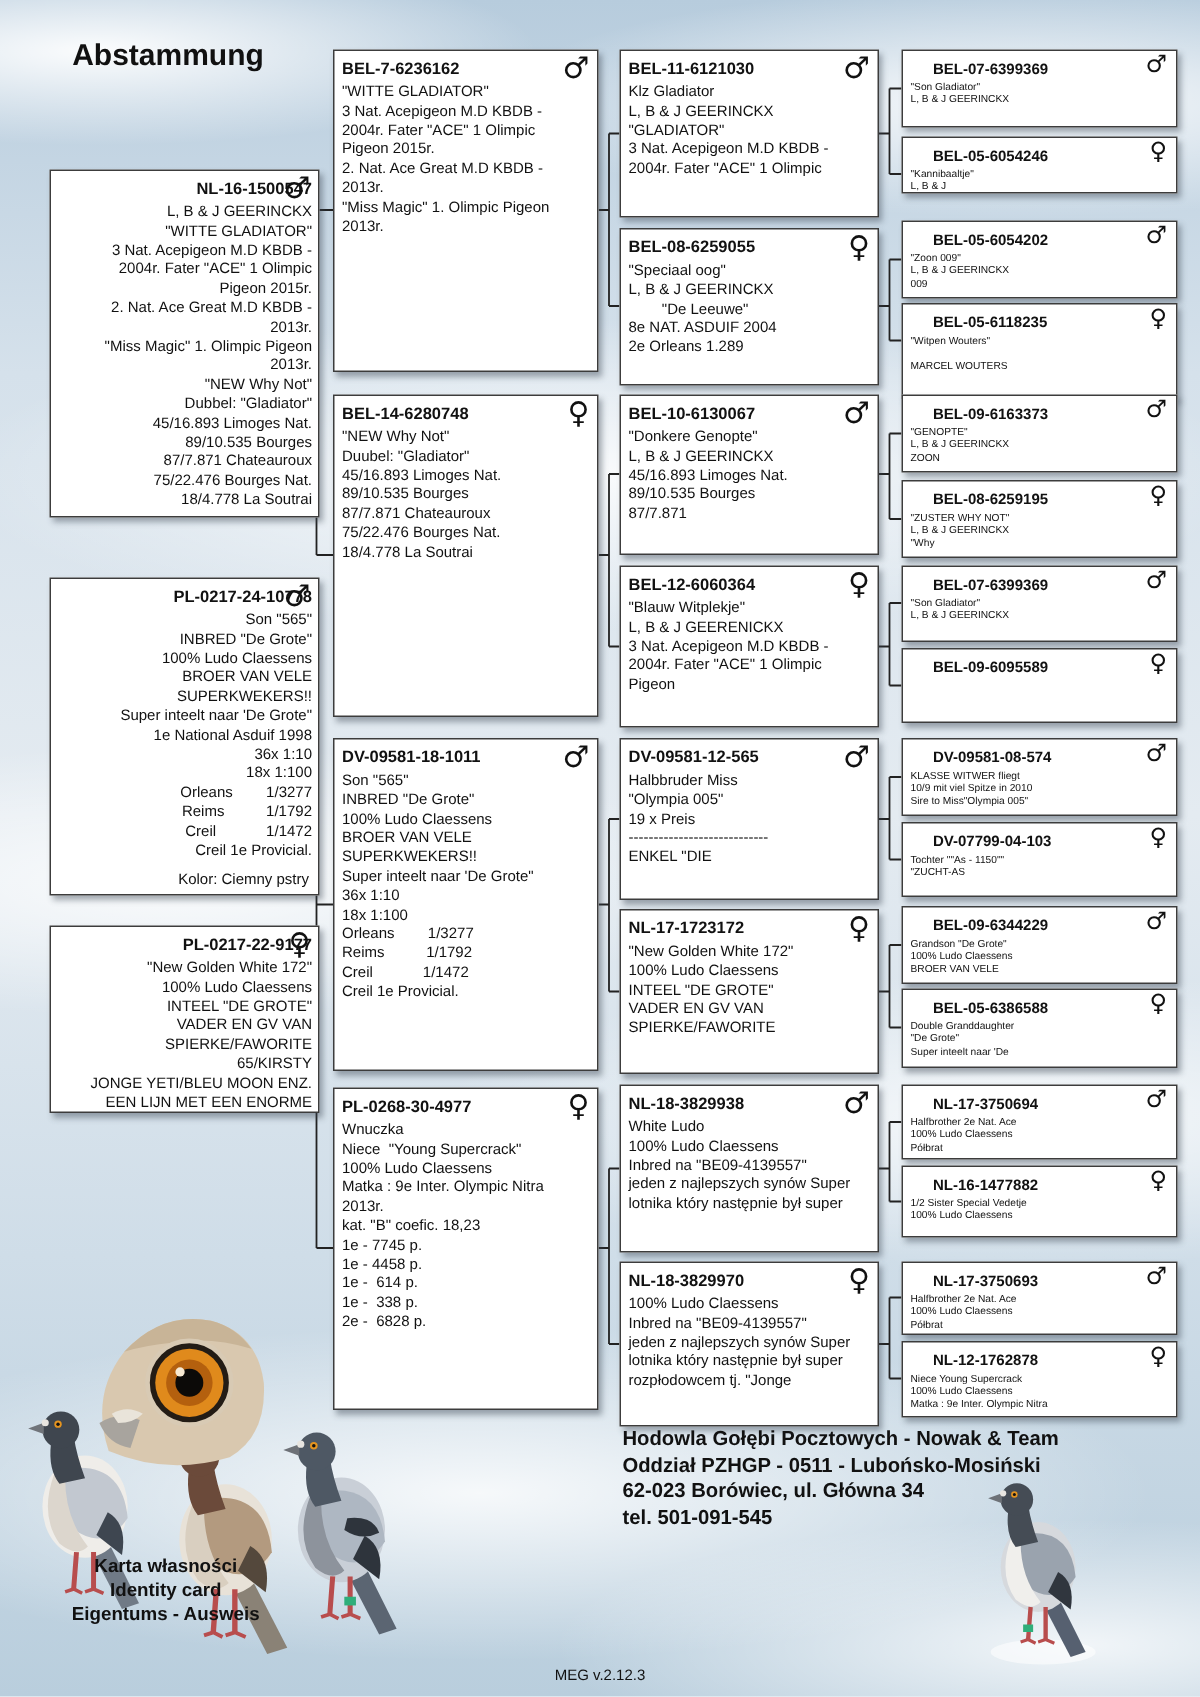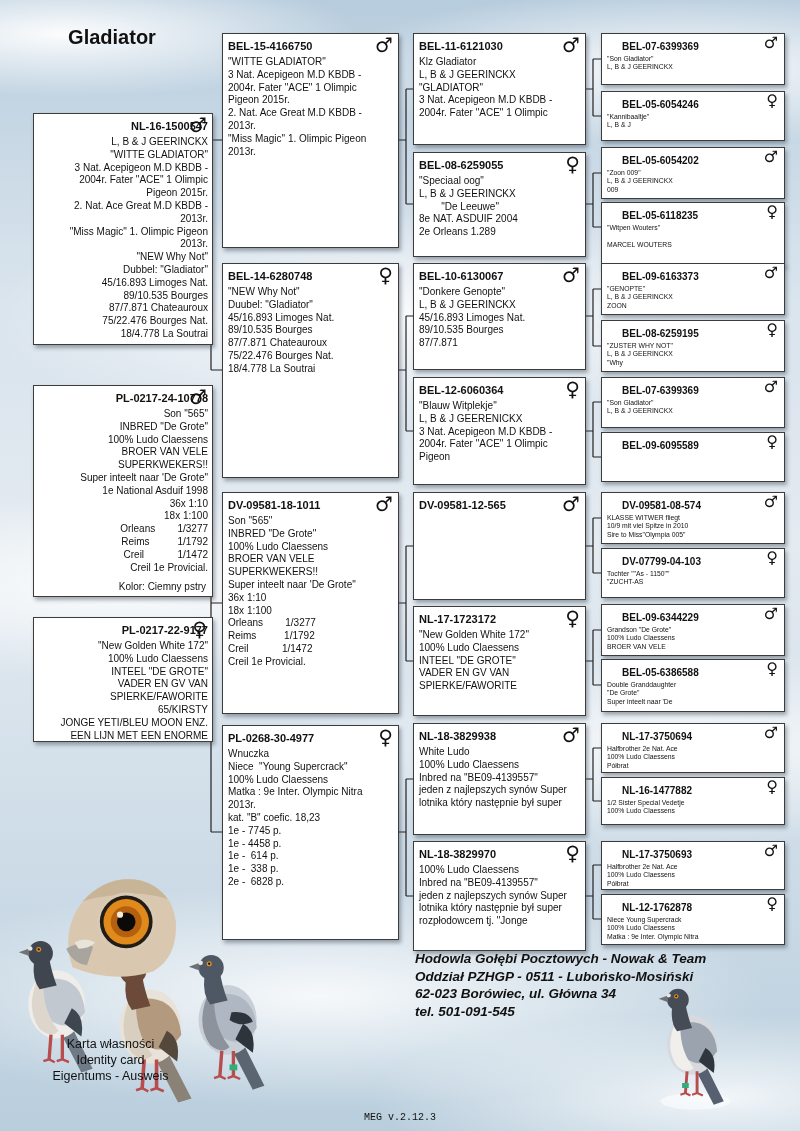--- a/index.html
+++ b/index.html
@@ -29,24 +29,24 @@
   .c4 .sex{font-size:16px;right:6px;}
   .body{font-size:10px;line-height:12.8px;white-space:pre-wrap;margin-top:2px;}
   .c4 .body{font-size:6.8px;line-height:8.4px;margin-top:1px;}
   .note{position:absolute;right:6px;bottom:4px;font-size:10px;}
   .title{position:absolute;left:22px;top:26px;width:180px;text-align:center;}
   .t1{font-size:38px;font-weight:bold;line-height:40px;}
   .t2{font-size:20px;font-weight:bold;line-height:22px;}
   .t3{font-size:20px;font-weight:bold;line-height:22px;}
   .connectors{position:absolute;left:0;top:0;}
   .breeder{position:absolute;left:415px;top:950px;font-weight:bold;font-size:13.5px;
-    line-height:17.5px;white-space:pre-wrap;z-index:6;font-style:italic;}
+    line-height:17.5px;white-space:pre-wrap;z-index:6;}
   .identity{position:absolute;left:28px;top:1036px;width:165px;text-align:center;
-    font-weight:normal;font-size:12.5px;line-height:16px;white-space:pre-wrap;z-index:6;}
-  .version{position:absolute;left:0;top:1112px;width:800px;text-align:center;font-size:10px;z-index:6;font-family:Liberation Mono, monospace;}
+    font-weight:bold;font-size:12.5px;line-height:16px;white-space:pre-wrap;z-index:6;}
+  .version{position:absolute;left:0;top:1112px;width:800px;text-align:center;font-size:10px;z-index:6;}
   .pigeon{position:absolute;z-index:3;}
   .pigeon.head{z-index:4;}
 </style>
 </head>
 <body>
 
 <div class="page">
 
   <svg class="connectors" width="800" height="1131" viewBox="0 0 800 1131">
     <path fill="none" stroke="#222" stroke-width="1.2" d="
@@ -60,21 +60,21 @@
       M586 204 H593 M593 173 V227 M593 173 H601 M593 227 H601
       M586 316 H593 M593 289 V346 M593 289 H601 M593 346 H601
       M586 431 H593 M593 402 V457 M593 402 H601 M593 457 H601
       M586 546 H593 M593 518 V573 M593 518 H601 M593 573 H601
       M586 661 H593 M593 630 V685 M593 630 H601 M593 685 H601
       M586 779 H593 M593 748 V801 M593 748 H601 M593 801 H601
       M586 896 H593 M593 865 V919 M593 865 H601 M593 919 H601"></path>
   </svg>
 
   <div class="title">
-    <div class="t3">Gladiator</div>
+    <div class="t3">Abstammung</div>
   </div>
 
   <div class="pbox c1" style="top:113px;height:232px">
     <span class="ring">NL-16-1500547</span>
     <span class="sex">♂</span>
     <div class="body">L, B &amp; J GEERINCKX
 "WITTE GLADIATOR"
 3 Nat. Acepigeon M.D KBDB -
 2004r. Fater "ACE" 1 Olimpic
 Pigeon 2015r.
@@ -115,21 +115,21 @@
 100% Ludo Claessens
 INTEEL "DE GROTE"
 VADER EN GV VAN
 SPIERKE/FAWORITE
 65/KIRSTY
 JONGE YETI/BLEU MOON ENZ.
 EEN LIJN MET EEN ENORME</div>
   </div>
 
   <div class="pbox c2" style="top:33px;height:215px">
-    <span class="ring">BEL-15-4166750</span>
+    <span class="ring">BEL-7-6236162</span>
     <span class="sex">♂</span>
     <div class="body">"WITTE GLADIATOR"
 3 Nat. Acepigeon M.D KBDB -
 2004r. Fater "ACE" 1 Olimpic
 Pigeon 2015r.
 2. Nat. Ace Great M.D KBDB -
 2013r.
 "Miss Magic" 1. Olimpic Pigeon
 2013r.</div>
   </div>
@@ -208,20 +208,25 @@
     <span class="sex">♀</span>
     <div class="body">"Blauw Witplekje"
 L, B &amp; J GEERENICKX
 3 Nat. Acepigeon M.D KBDB -
 2004r. Fater "ACE" 1 Olimpic
 Pigeon</div>
   </div>
   <div class="pbox c3" style="top:492px;height:108px">
     <span class="ring">DV-09581-12-565</span>
     <span class="sex">♂</span>
+    <div class="body">Halbbruder Miss
+"Olympia 005"
+19 x Preis
+----------------------------
+ENKEL "DIE</div>
   </div>
   <div class="pbox c3" style="top:606px;height:110px">
     <span class="ring">NL-17-1723172</span>
     <span class="sex">♀</span>
     <div class="body">"New Golden White 172"
 100% Ludo Claessens
 INTEEL "DE GROTE"
 VADER EN GV VAN
 SPIERKE/FAWORITE</div>
   </div>
@@ -243,21 +248,21 @@
 lotnika który następnie był super
 rozpłodowcem tj. "Jonge</div>
   </div>
 
   <div class="pbox c4" style="top:33px;height:52px">
     <span class="ring">BEL-07-6399369</span>
     <span class="sex">♂</span>
     <div class="body">"Son Gladiator"
 L, B &amp; J GEERINCKX</div>
   </div>
-  <div class="pbox c4" style="top:91px;height:50px">
+  <div class="pbox c4" style="top:91px;height:38px">
     <span class="ring">BEL-05-6054246</span>
     <span class="sex">♀</span>
     <div class="body">"Kannibaaltje"
 L, B &amp; J</div>
   </div>
   <div class="pbox c4" style="top:147px;height:52px">
     <span class="ring">BEL-05-6054202</span>
     <span class="sex">♂</span>
     <div class="body">"Zoon 009"
 L, B &amp; J GEERINCKX

